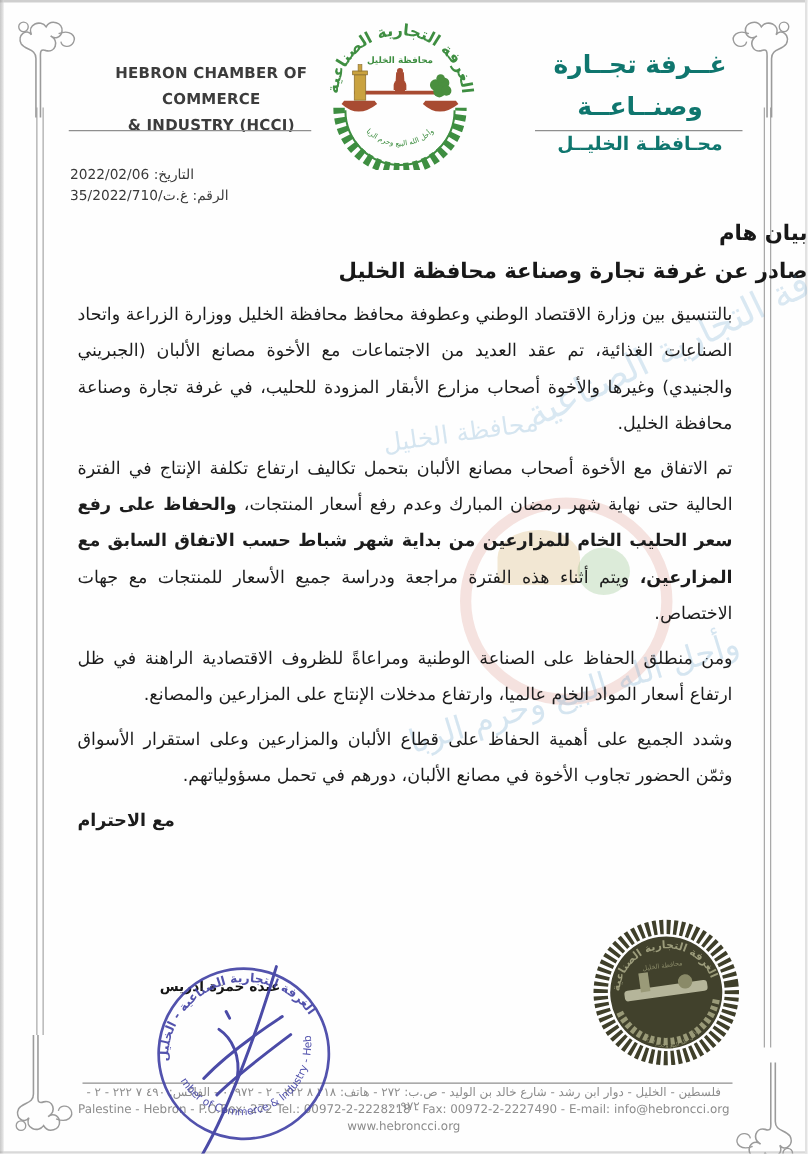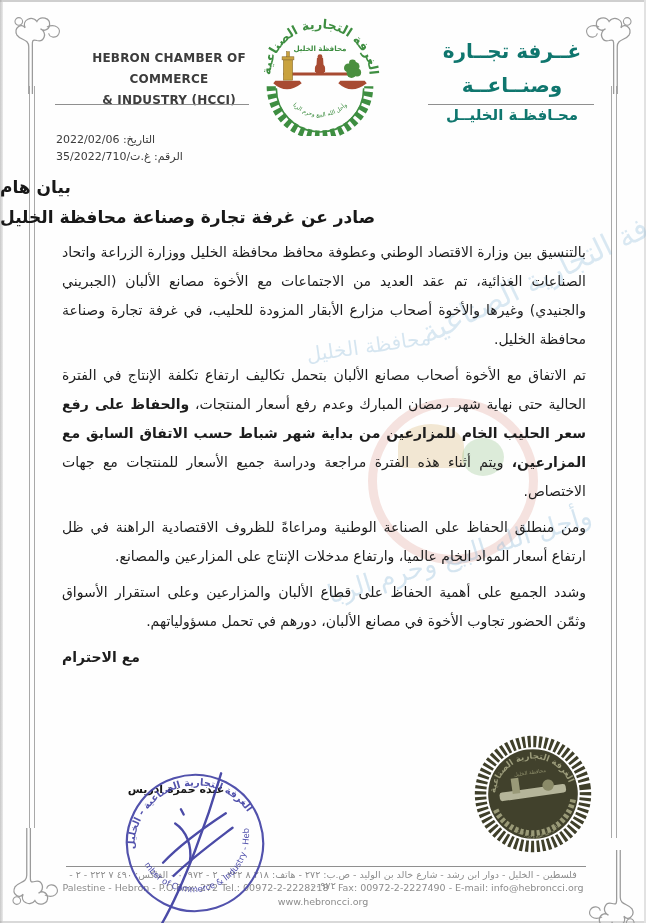--- a/index.html
+++ b/index.html
@@ -26,21 +26,21 @@
   .hdr-ar .l1{font-size:20px;font-weight:bold;line-height:34px;}
   .hdr-ar .l2{font-size:15px;font-weight:bold;line-height:26px;}
   .hdr-rule{position:absolute;height:1px;background:#8f8f8f;}
   .rule-en{left:55px;top:104px;width:194px;}
   .rule-ar{right:52px;top:104px;width:166px;}
   .logo{position:absolute;left:256px;top:6px;width:128px;height:130px;}
   
   .meta{position:absolute;left:56px;top:131px;width:150px;direction:rtl;text-align:left;
         font-size:11px;line-height:17px;color:#3a3a3a;}
   
-  .title{position:absolute;left:0;right:0;top:172px;text-align:left;direction:rtl;color:#181818;}
+  .title{position:absolute;left:0;right:0;top:172px;text-align:right;direction:rtl;color:#181818;}
   .title .t1{font-size:17px;font-weight:bold;line-height:30px;}
   .title .t2{font-size:17px;font-weight:bold;line-height:30px;}
   
   .wm{position:absolute;pointer-events:none;z-index:0;}
   .wm-t1{left:408px;top:252px;font-size:30px;color:#6fa8cf;opacity:.25;transform:rotate(-26deg);white-space:nowrap;}
   .wm-t2{left:306px;top:334px;font-size:20px;color:#6fa8cf;opacity:.28;transform:rotate(-8deg);white-space:nowrap;}
   .wm-circle{left:368px;top:398px;width:152px;height:148px;border:9px solid #dd9a8e;border-radius:50%;opacity:.28;}
   .wm-dome{left:398px;top:424px;width:66px;height:44px;background:#d8b370;border-radius:50% 50% 12% 12%;opacity:.30;}
   .wm-grape{left:462px;top:438px;width:42px;height:38px;background:#8fbf85;border-radius:50%;opacity:.30;}
   .wm-t3{left:322px;top:540px;font-size:26px;color:#79aed3;opacity:.30;transform:rotate(-17deg);white-space:nowrap;}

